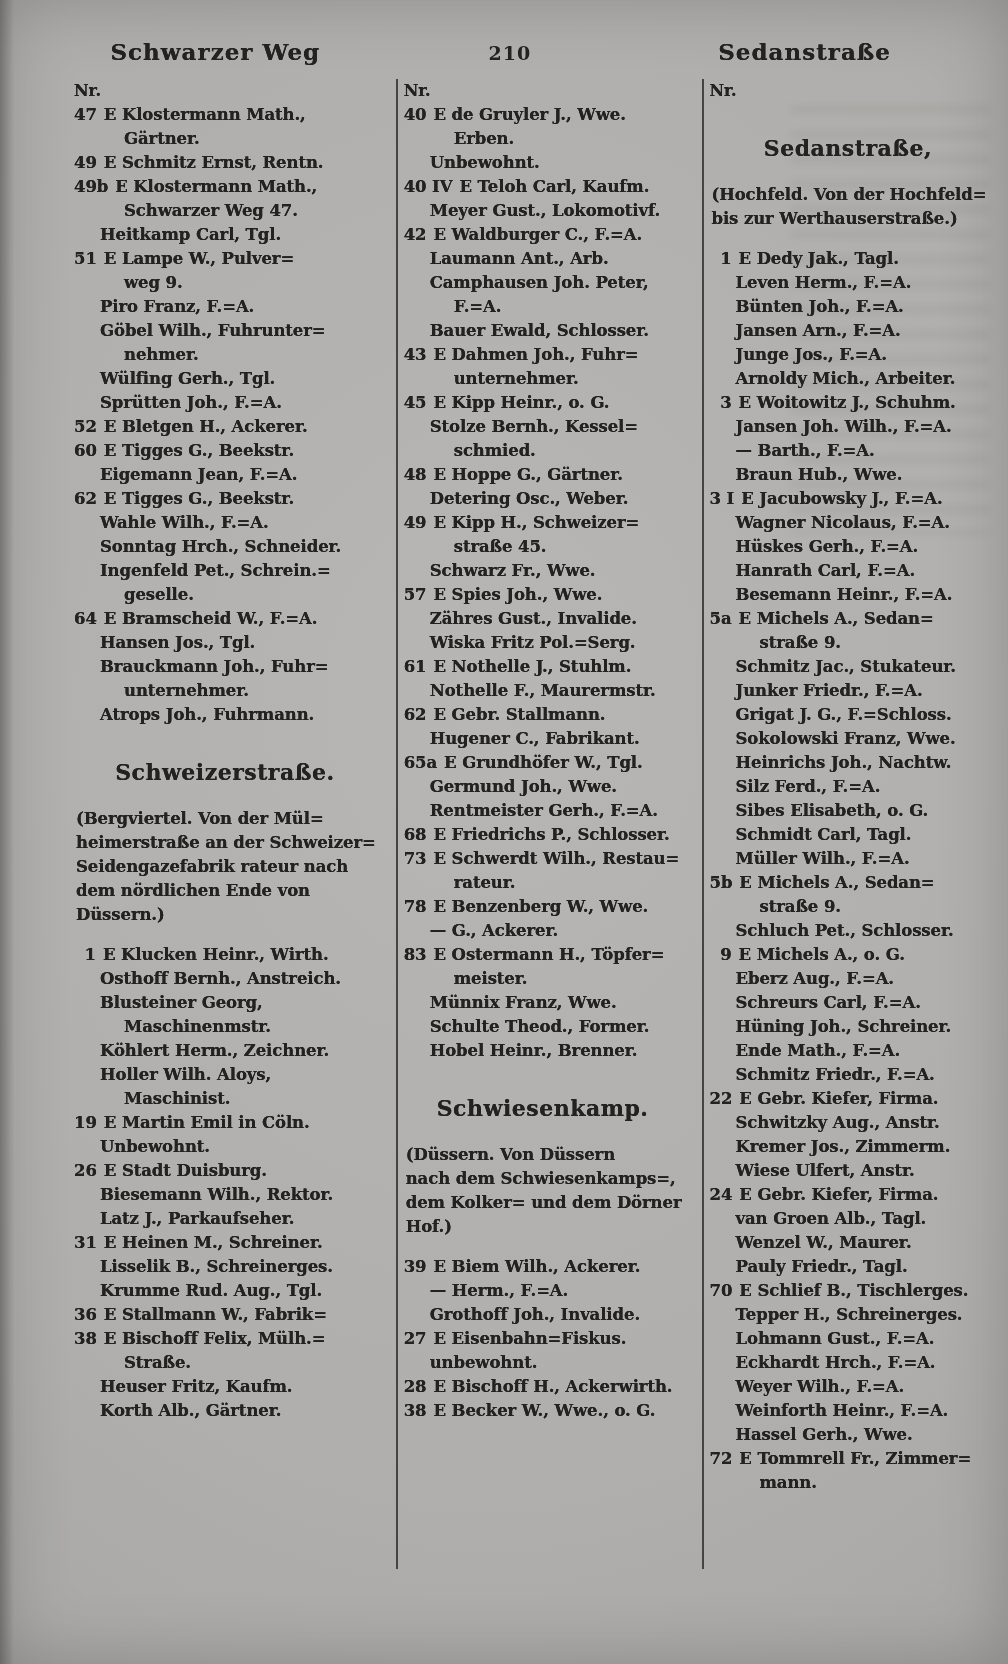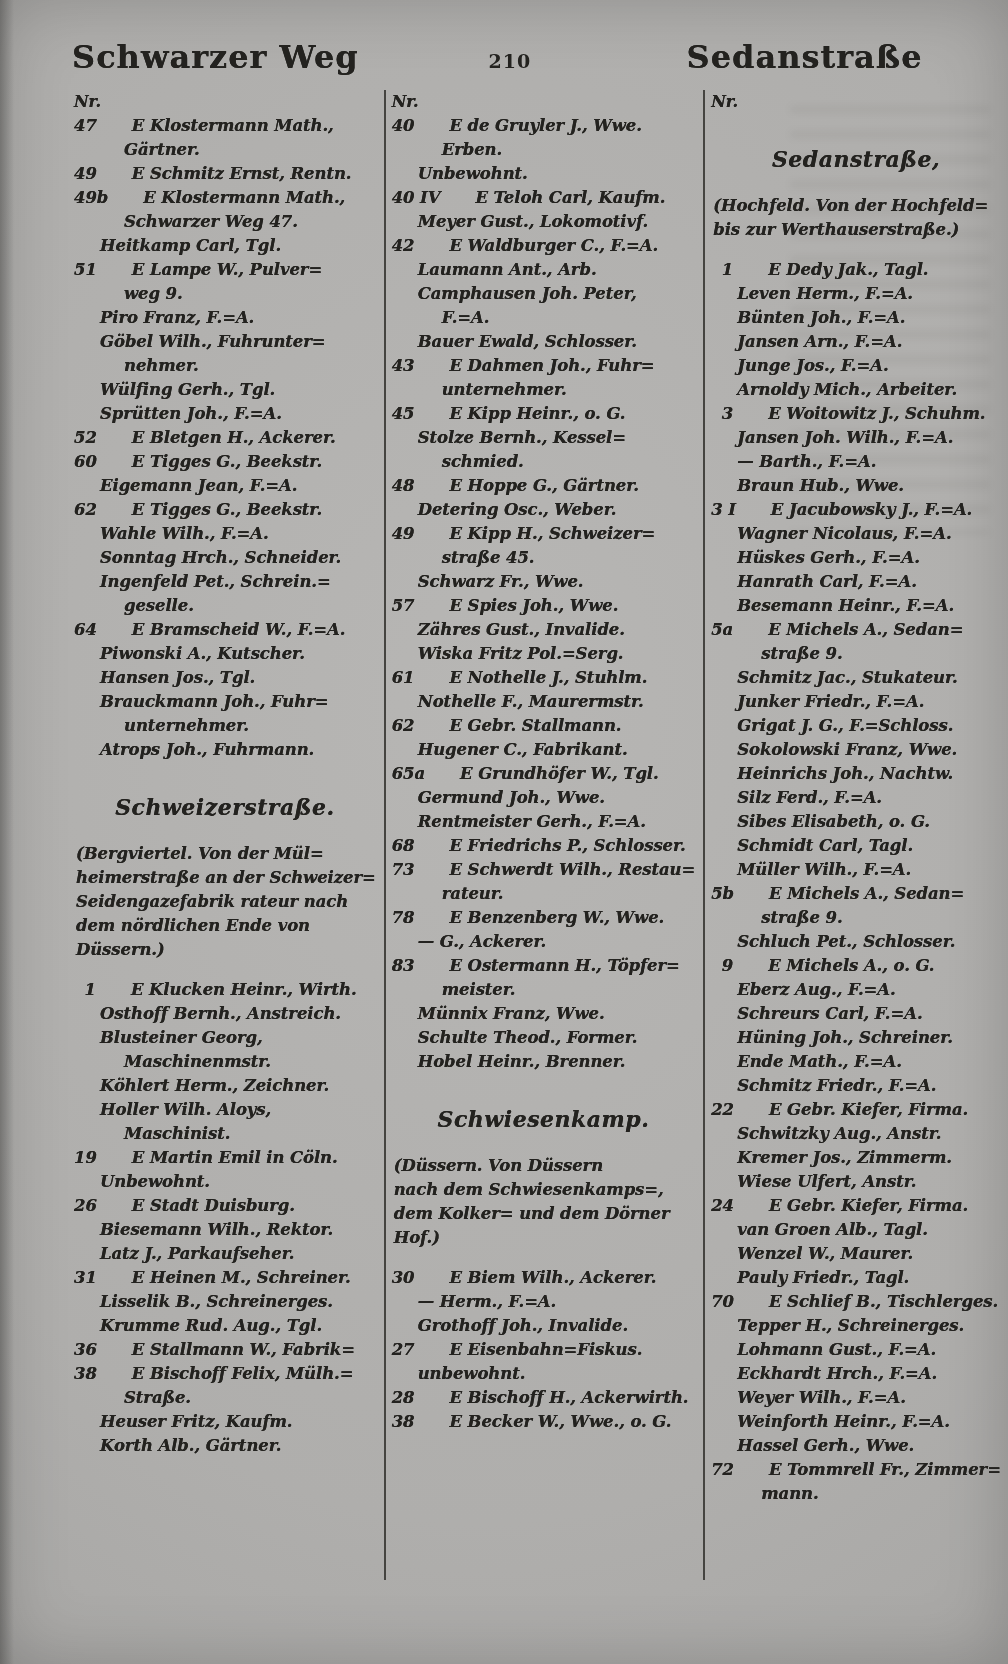--- a/index.html
+++ b/index.html
@@ -25,37 +25,37 @@
     position:absolute; right:18px; top:105px; width:200px; height:430px;
     background: repeating-linear-gradient(180deg, rgba(90,88,84,.5) 0 9px, rgba(90,88,84,0) 9px 25px);
     filter: blur(3px);
     opacity:.14;
     pointer-events:none;
   }
   .content { position:absolute; left:68px; top:38px; width:884px; }
   .hdr { display:flex; align-items:baseline; }
   .hdr-cell { width:33.33%; text-align:center; white-space:nowrap; }
   .hdr-street {
-    font-size:32px; font-weight:bold; letter-spacing:1px;
+    font-size:23px; font-weight:bold; letter-spacing:1px;
     text-shadow: 0 0 .5px #23221f;
   }
   .hdr-num { font-size:19px; font-weight:bold; letter-spacing:1px; }
   .cols { display:flex; margin-top:14px; align-items:stretch; min-height:1490px; }
-  .col { flex:1 1 0; box-sizing:border-box; padding:0 8px 0 6px;font-style:italic; }
+  .col { flex:1 1 0; box-sizing:border-box; padding:0 20px 0 6px; }
   .col:nth-child(2) {
     border-left:2px solid #454440;
     border-right:2px solid #454440;
   }
   .line {
     font-size:16.5px; line-height:24px; font-weight:bold;
     white-space:nowrap; letter-spacing:-0.1px;
     text-shadow: 0 0 .3px #23221f;
   }
   .nrlab { font-size:16px; }
-  .e { display:flex;gap:28px; }
+  .e { display:flex; }
   .num { min-width:22px; margin-right:7px; text-align:right; flex:none; }
   .r { padding-left:26px; }
   .c { padding-left:50px; }
   .h {
     text-align:center; font-size:22px; letter-spacing:.5px;
     margin:32px 0 22px; white-space:normal; line-height:26px;
     text-shadow: 0 0 .6px #23221f;
   }
   .p { padding-left:2px; }
   .p + .e, .p + .r { margin-top:16px; }
@@ -114,21 +114,20 @@
             <span class="etext">E Tigges G., Beekstr.</span>
           </div>
           <div class="line r">Wahle Wilh., F.=A.</div>
           <div class="line r">Sonntag Hrch., Schneider.</div>
           <div class="line r">Ingenfeld Pet., Schrein.=</div>
           <div class="line c">geselle.</div>
           <div class="line e">
             <span class="num">64</span>
             <span class="etext">E Bramscheid W., F.=A.</span>
           </div>
-          <div class="line r">Piwonski A., Kutscher.</div>
           <div class="line r">Hansen Jos., Tgl.</div>
           <div class="line r">Brauckmann Joh., Fuhr=</div>
           <div class="line c">unternehmer.</div>
           <div class="line r">Atrops Joh., Fuhrmann.</div>
           <div class="line h">Schweizerstraße.</div>
           <div class="line p">(Bergviertel. Von der Mül=</div>
           <div class="line p">heimerstraße an der Schweizer=</div>
           <div class="line p">Seidengazefabrik rateur nach</div>
           <div class="line p">dem nördlichen Ende von</div>
           <div class="line p">Düssern.)</div>
@@ -257,21 +256,21 @@
           <div class="line c">meister.</div>
           <div class="line r">Münnix Franz, Wwe.</div>
           <div class="line r">Schulte Theod., Former.</div>
           <div class="line r">Hobel Heinr., Brenner.</div>
           <div class="line h">Schwiesenkamp.</div>
           <div class="line p">(Düssern. Von Düssern</div>
           <div class="line p">nach dem Schwiesenkamps=,</div>
           <div class="line p">dem Kolker= und dem Dörner</div>
           <div class="line p">Hof.)</div>
           <div class="line e">
-            <span class="num">30</span>
+            <span class="num">39</span>
             <span class="etext">E Biem Wilh., Ackerer.</span>
           </div>
           <div class="line r">— Herm., F.=A.</div>
           <div class="line r">Grothoff Joh., Invalide.</div>
           <div class="line e">
             <span class="num">27</span>
             <span class="etext">E Eisenbahn=Fiskus.</span>
           </div>
           <div class="line r">unbewohnt.</div>
           <div class="line e">

